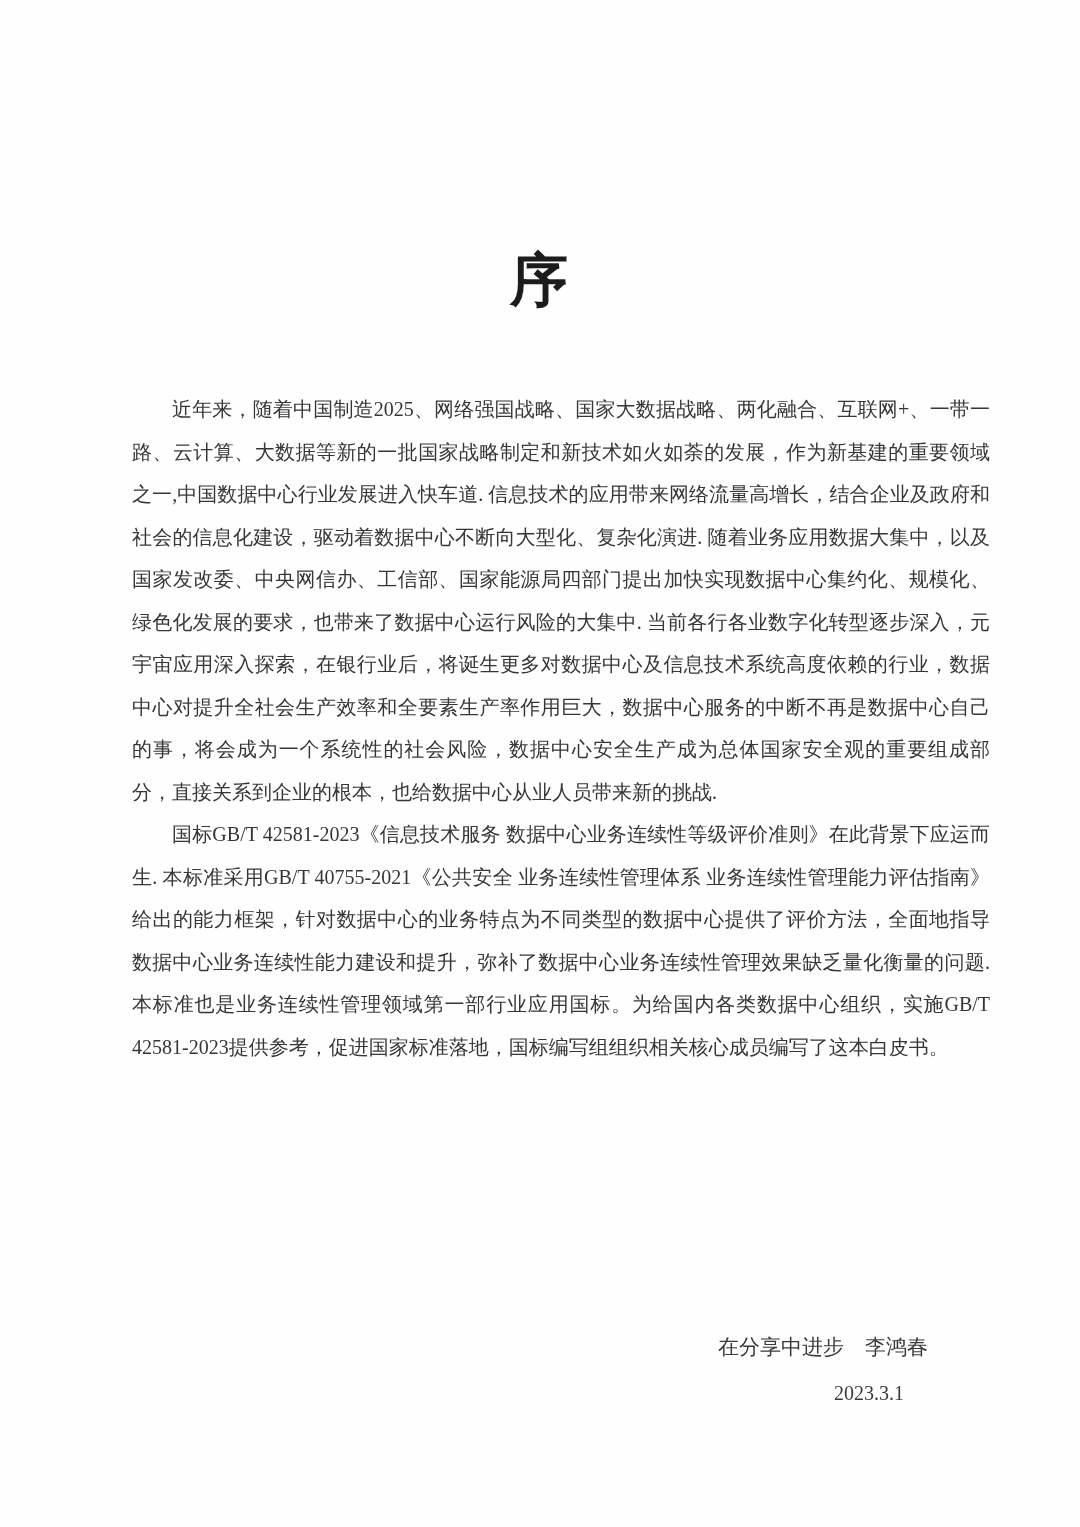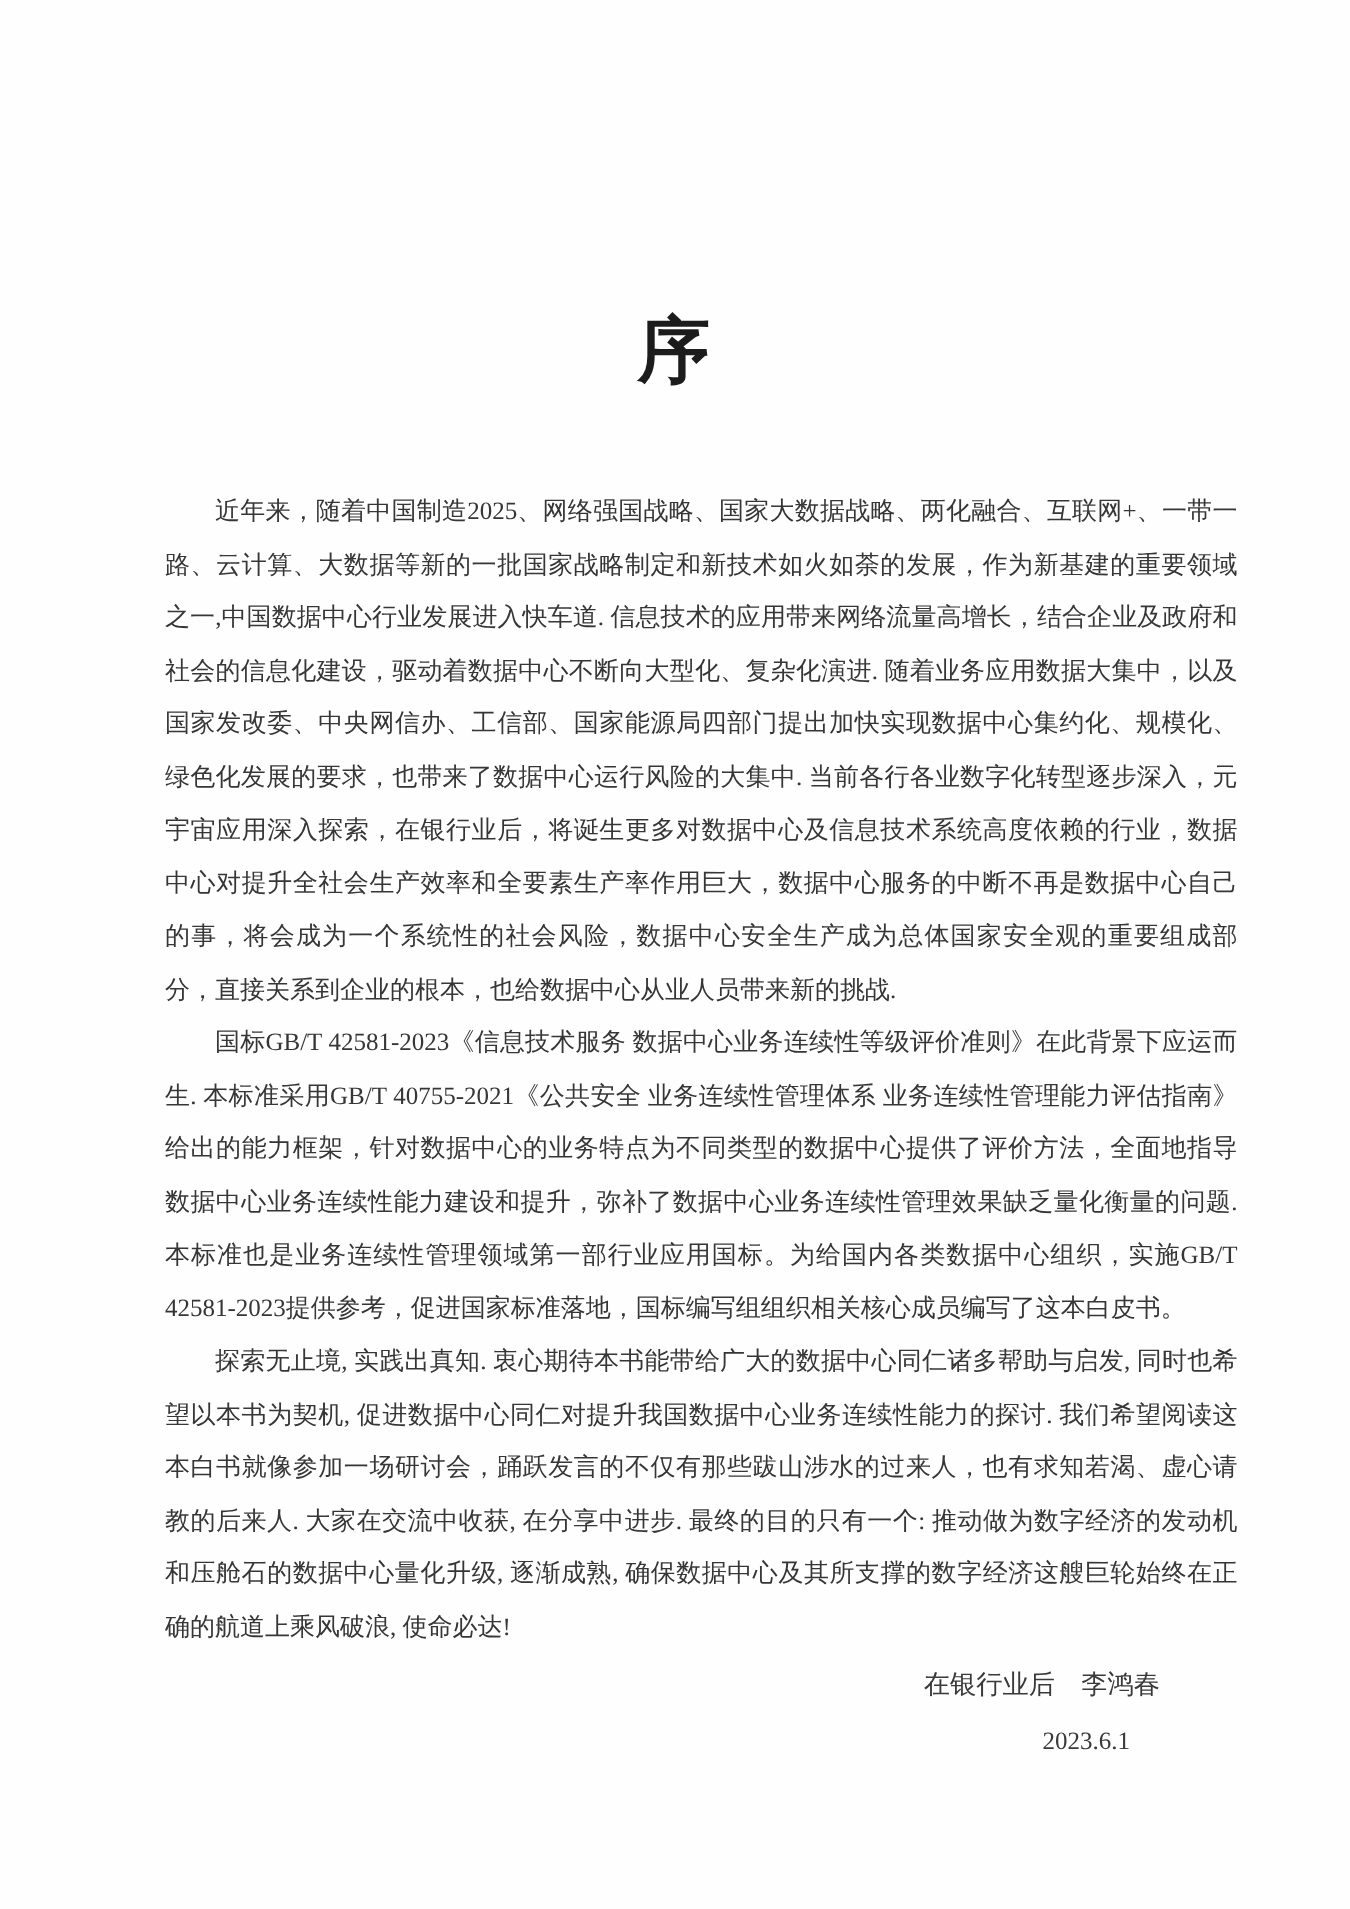--- a/index.html
+++ b/index.html
@@ -66,19 +66,18 @@
 </style>
 </head>
 <body>
 
 <div class="page">
   <h1 class="doc-title">序</h1>
 
   <div class="doc-body">
     <p>近年来，随着中国制造2025、网络强国战略、国家大数据战略、两化融合、互联网+、一带一路、云计算、大数据等新的一批国家战略制定和新技术如火如荼的发展，作为新基建的重要领域之一,中国数据中心行业发展进入快车道. 信息技术的应用带来网络流量高增长，结合企业及政府和社会的信息化建设，驱动着数据中心不断向大型化、复杂化演进. 随着业务应用数据大集中，以及国家发改委、中央网信办、工信部、国家能源局四部门提出加快实现数据中心集约化、规模化、绿色化发展的要求，也带来了数据中心运行风险的大集中. 当前各行各业数字化转型逐步深入，元宇宙应用深入探索，在银行业后，将诞生更多对数据中心及信息技术系统高度依赖的行业，数据中心对提升全社会生产效率和全要素生产率作用巨大，数据中心服务的中断不再是数据中心自己的事，将会成为一个系统性的社会风险，数据中心安全生产成为总体国家安全观的重要组成部分，直接关系到企业的根本，也给数据中心从业人员带来新的挑战.</p>
     <p>国标GB/T 42581-2023《信息技术服务 数据中心业务连续性等级评价准则》在此背景下应运而生. 本标准采用GB/T 40755-2021《公共安全 业务连续性管理体系 业务连续性管理能力评估指南》给出的能力框架，针对数据中心的业务特点为不同类型的数据中心提供了评价方法，全面地指导数据中心业务连续性能力建设和提升，弥补了数据中心业务连续性管理效果缺乏量化衡量的问题. 本标准也是业务连续性管理领域第一部行业应用国标。为给国内各类数据中心组织，实施GB/T 42581-2023提供参考，促进国家标准落地，国标编写组组织相关核心成员编写了这本白皮书。</p>
-    <p>探索无止境, 实践出真知. 衷心期待本书能带给广大的数据中心同仁诸多帮助与启发, 同时也希望以本书为契机, 促进数据中心同仁对提升我国数据中心业务连续性能力的探讨. 我们希望阅读这本白书就像参加一场研讨会，踊跃发言的不仅有那些跋山涉水的过来人，也有求知若渴、虚心请教的后来人. 大家在交流中收获, 在分享中进步. 最终的目的只有一个: 推动做为数字经济的发动机和压舱石的数据中心量化升级, 逐渐成熟, 确保数据中心及其所支撑的数字经济这艘巨轮始终在正确的航道上乘风破浪, 使命必达!</p>
   </div>
 
-  <div class="signature">在银行业后　李鸿春</div>
+  <div class="signature">在分享中进步　李鸿春</div>
 
-  <div class="date">2023.6.1</div>
+  <div class="date">2023.3.1</div>
 </div>
 
 </body></html>

